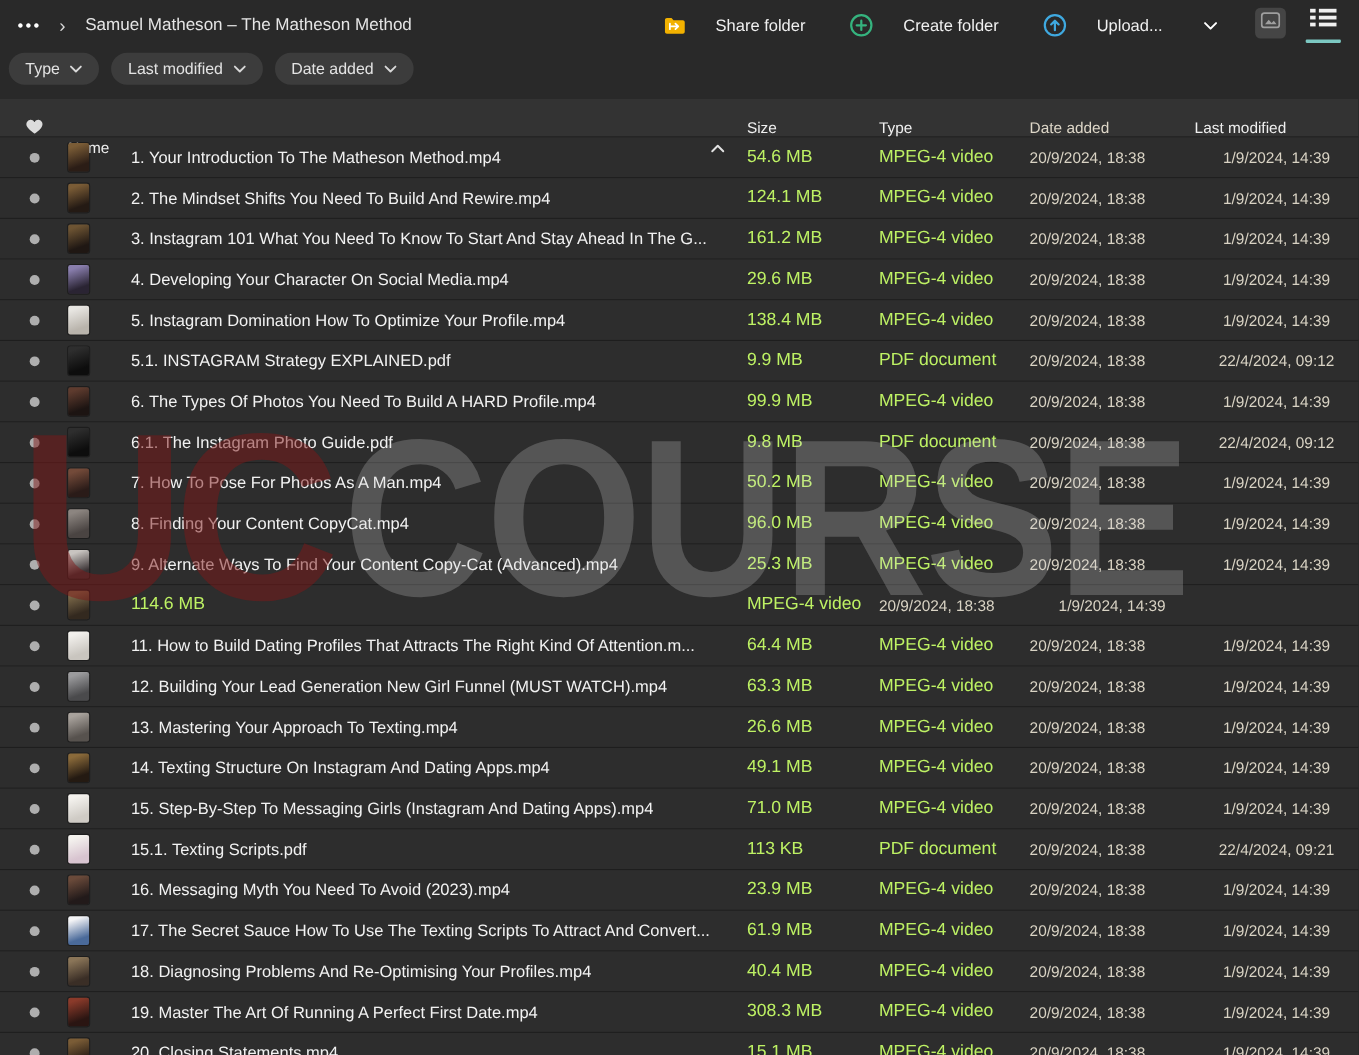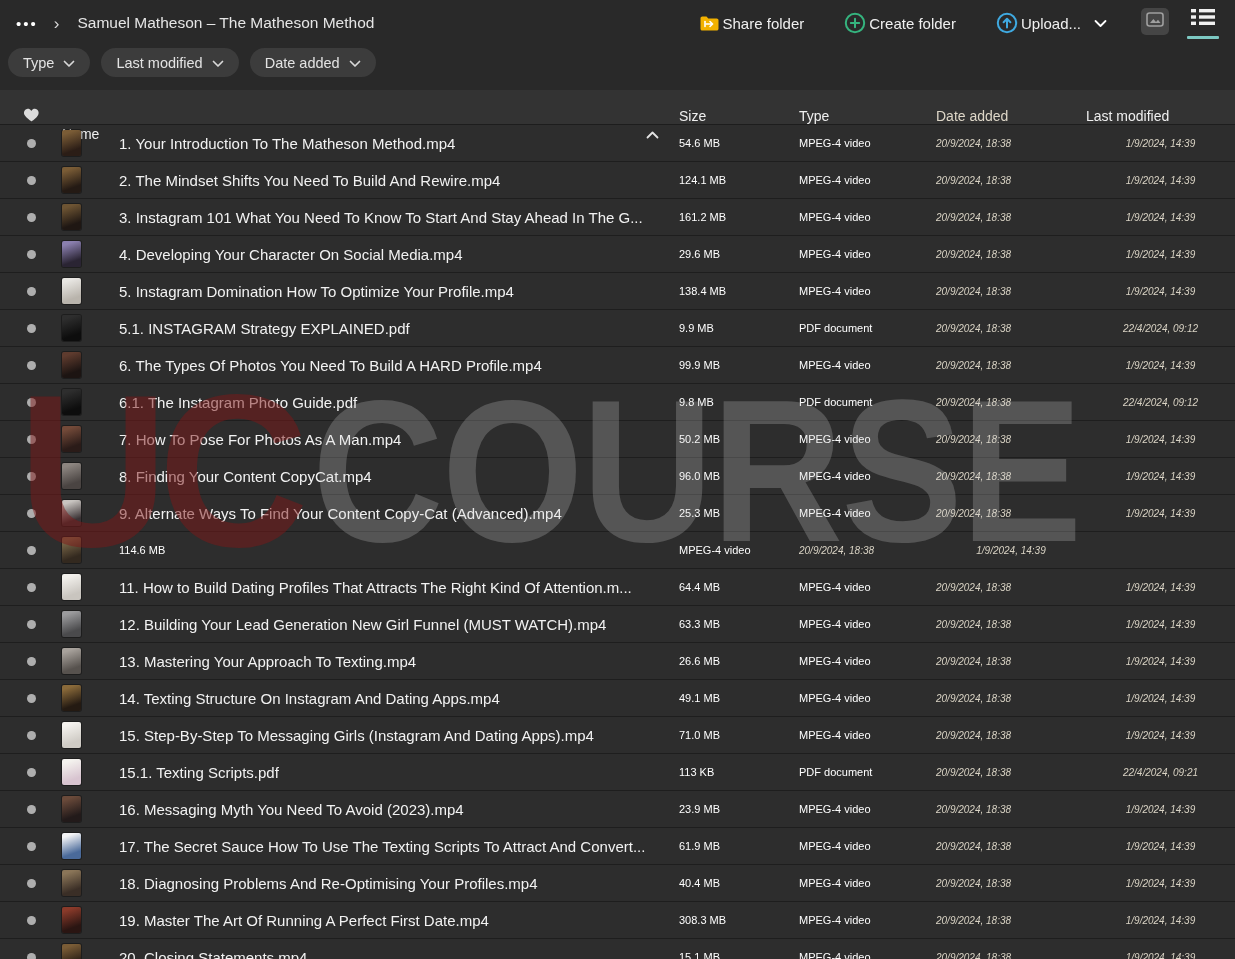--- a/index.html
+++ b/index.html
@@ -8,21 +8,21 @@
     background:#292929;color:#e8e8e8;
     font-family:"Liberation Sans",sans-serif;
     -webkit-font-smoothing:antialiased;
   }
   
   .topbar{display:flex;align-items:center;height:46px;padding:0 16px;}
   .menu-dots{color:#ffffff;font-size:15px;letter-spacing:2px;cursor:pointer;line-height:1;}
   .bc-chev{color:#d8d8d8;font-size:17px;margin:0 18px 0 16px;line-height:1;}
   .bc-title{font-size:15.5px;color:#e5e5e5;white-space:nowrap;}
   .spacer{flex:1;}
-  .tb-action{display:flex;align-items:center;gap:3px;font-size:15px;color:#f0f0f0;margin-left:40px;cursor:pointer;white-space:nowrap;}
+  .tb-action{display:flex;align-items:center;gap:27px;font-size:15px;color:#f0f0f0;margin-left:40px;cursor:pointer;white-space:nowrap;}
   .tb-action svg{display:block;}
   .upload-caret{margin-left:10px;display:flex;align-items:center;}
   .view-icons{display:flex;align-items:flex-start;gap:18px;margin-left:34px;}
   .view-btn{display:flex;flex-direction:column;align-items:center;cursor:pointer;}
   .thumb-view{background:#454545;border-radius:5px;padding:4px 5px;}
   .list-underline{width:32px;height:3px;background:#7cc8c2;border-radius:1px;margin-top:6px;}
   
   .filters{display:flex;gap:11px;padding:2px 8px 0 8px;}
   .chip{display:flex;align-items:center;gap:9px;height:29px;padding:0 15px;border-radius:16px;
         background:#3c3c3c;font-size:14.5px;color:#e3e3e3;cursor:pointer;}
@@ -38,22 +38,22 @@
   .th-name{grid-column:2/4;display:flex;align-items:center;justify-content:space-between;padding-right:20px;cursor:pointer;margin-top:36px;}
   .th-col{cursor:pointer;}
   .th-dadded,.td-dadded{color:#ded7c8;}
   .th-dmod,.td-dmod{color:#efefef;}
   .tbody .row{height:36px;background:#2d2d2d;border-bottom:1px solid #1e1e1e;cursor:pointer;}
   .td-fav{display:flex;justify-content:center;}
   .dot{width:9px;height:9px;border-radius:50%;background:#c6c6c6;opacity:.85;}
   .td-thumb{display:flex;align-items:center;}
   .thumbimg{width:19px;height:26px;border-radius:2px;display:block;box-shadow:0 0 0 1px rgba(0,0,0,.35);}
   .td-name{font-size:15px;color:#f2f2f2;white-space:nowrap;overflow:hidden;text-overflow:ellipsis;padding-right:14px;}
-  .td-size,.td-type{font-size:11px;color:#ffffff;}
-  .td-dadded,.td-dmod{font-size:10px;font-style:italic;}
+  .td-size,.td-type{font-size:16px;color:#bef264;}
+  .td-dadded,.td-dmod{font-size:14px;}
   .td-dadded{color:#d9d3c4;}
   .td-dmod{color:#d9d3c4;text-align:center;}
   
   .watermark{
     position:absolute;left:0;top:366px;width:100%;height:210px;
     display:flex;align-items:center;pointer-events:none;z-index:6;overflow:hidden;
     font-weight:bold;user-select:none;
   }
   .wm-red{
     font-size:208px;line-height:1;color:rgba(125,24,24,.5);

